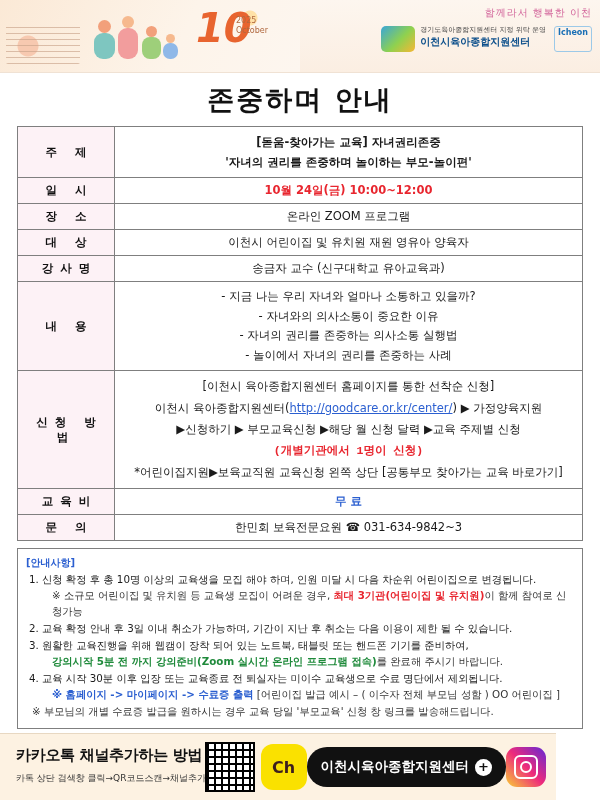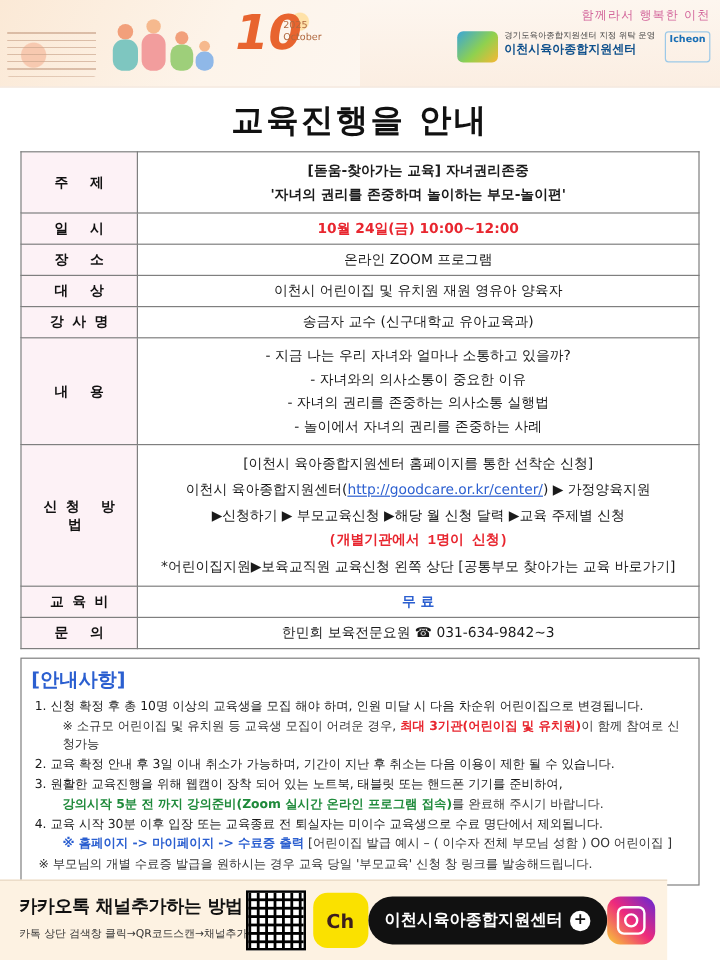--- a/index.html
+++ b/index.html
@@ -86,21 +86,21 @@
   .apply-cell{line-height:1.85;font-size:11.5px;}
   .apply-cell .link{color:#2b5fd0;text-decoration:underline;}
   .apply-cell .warn{color:#e8262f;font-weight:bold;font-family:Liberation Mono, monospace;}
   .free{color:#2b5fd0;font-weight:bold;}
 
   
   .notes{
     width:566px;margin:7px auto 0;border:1px solid #7f7f7f;
     padding:6px 8px 8px;font-size:10.3px;line-height:1.55;box-sizing:border-box;
   }
-  .notes-head{color:#2b5fd0;font-weight:bold;margin-bottom:2px;font-size:16px;}
+  .notes-head{color:#2b5fd0;font-weight:bold;margin-bottom:2px;font-size:10px;}
   .notes ol{margin:0;padding-left:16px;}
   .notes li{margin-bottom:1px;}
   .sub{display:block;padding-left:10px;color:#333;}
   .green{color:#1f8a3b;}
   .blue{color:#2b5fd0;}
   .red{color:#e8262f;}
 
   
   .footer{
     position:absolute;left:0;bottom:0;width:556px;height:66px;
@@ -168,21 +168,21 @@
         <div class="logo-mark"></div>
         <div class="logo-txt">
           <span>경기도육아종합지원센터 지정 위탁 운영</span>
           <b>이천시육아종합지원센터</b>
         </div>
         <div class="icheon-badge">Icheon</div>
       </div>
     </div>
   </div>
 
-  <div class="title">교육진행을 안내</div>
+  <div class="title">존중하며 안내</div>
 
   <table class="tbl">
     <tbody>
       <tr>
         <td class="lbl">주 제</td>
         <td class="subject">
           <div>[돋움-찾아가는 교육] 자녀권리존중</div>
           <div>'자녀의 권리를 존중하며 놀이하는 부모-놀이편'</div>
         </td>
       </tr>

